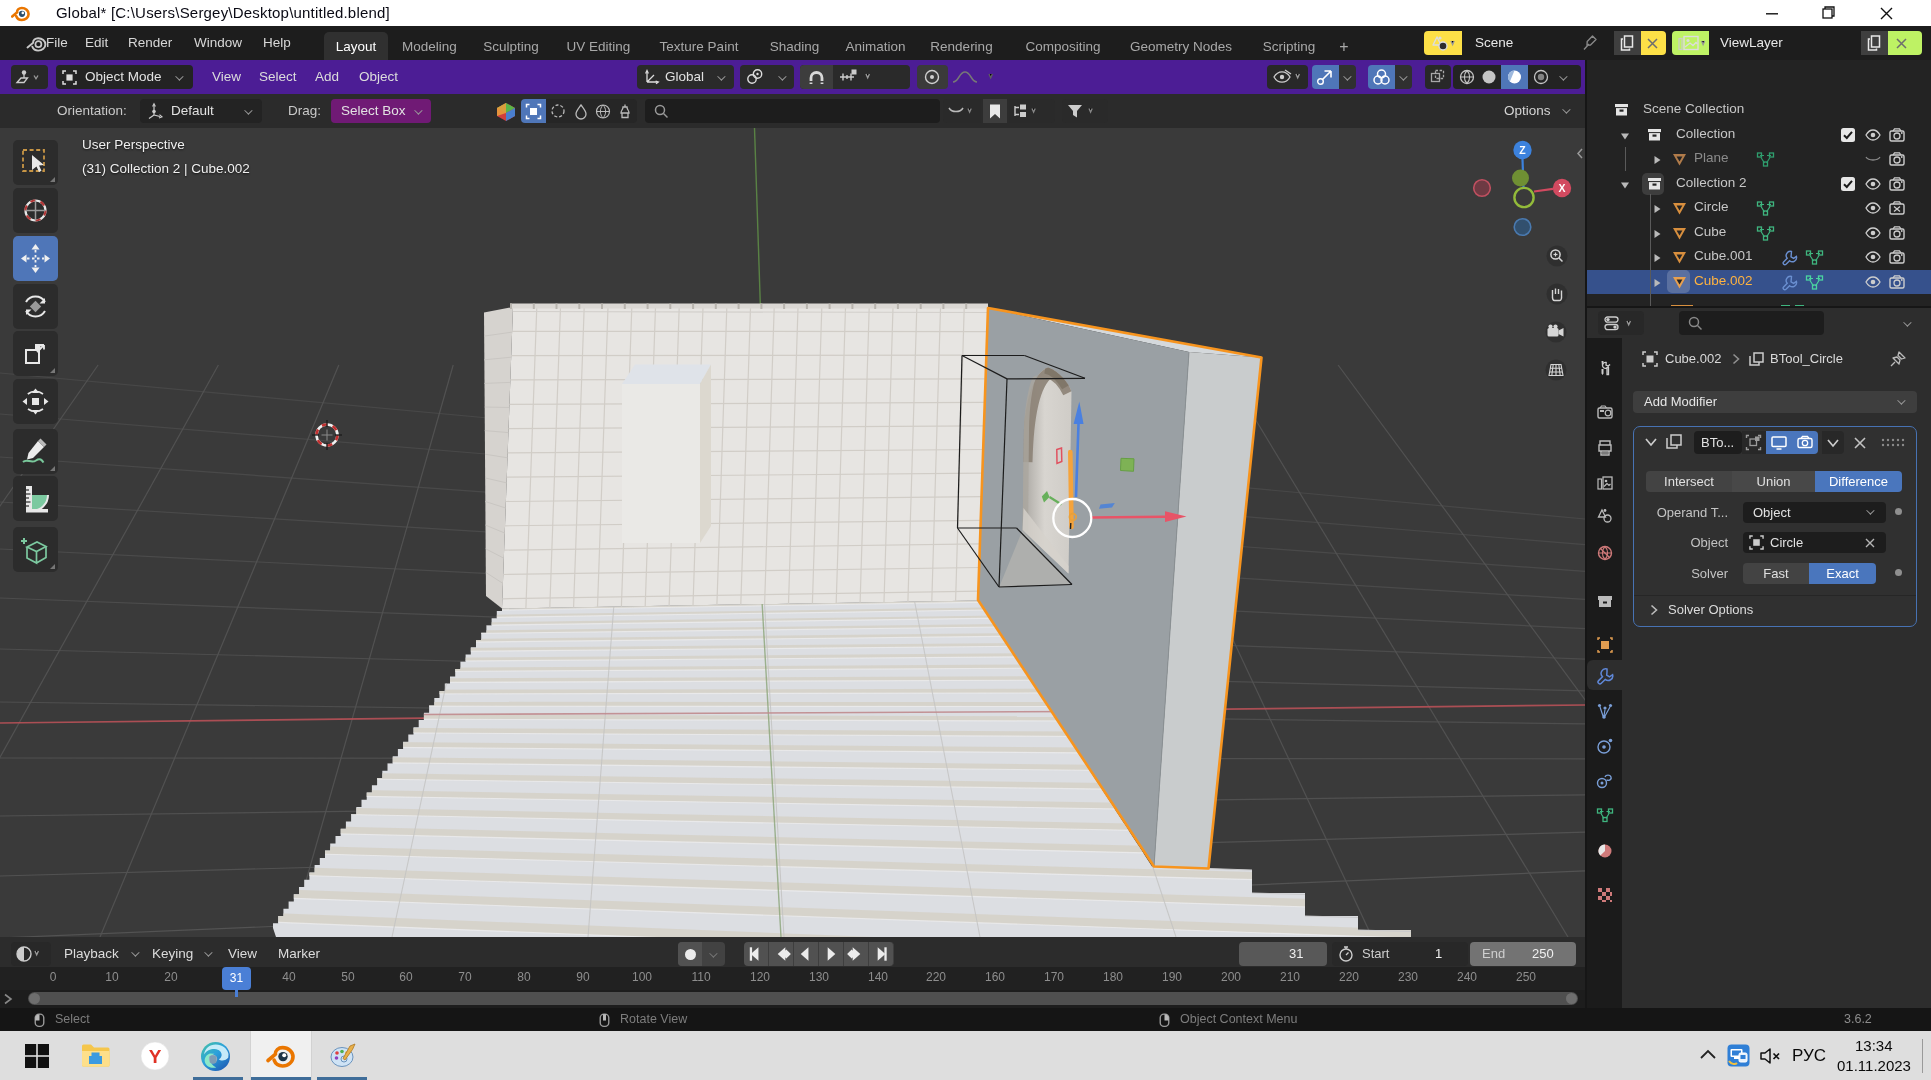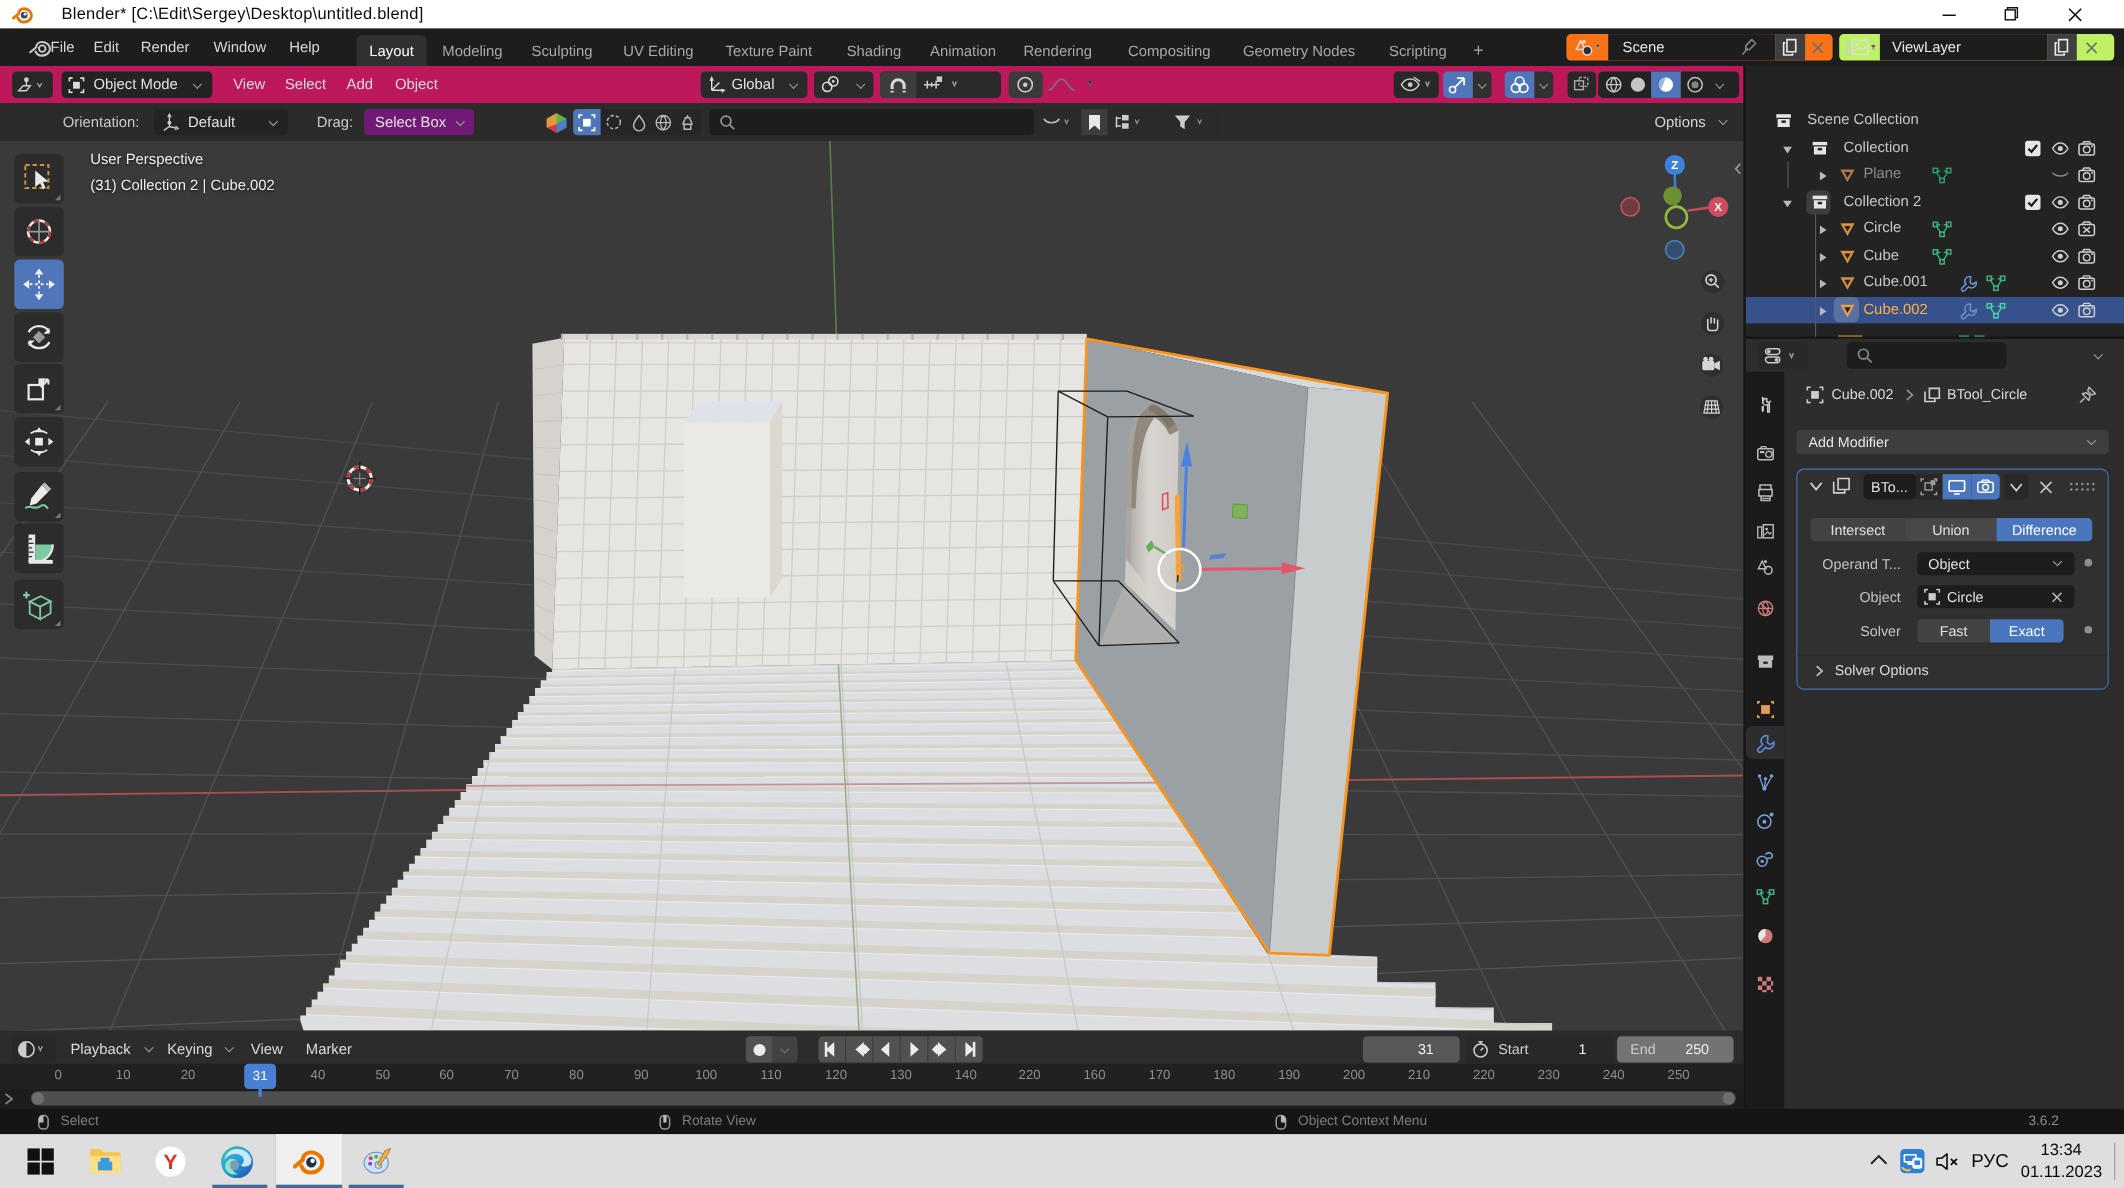--- a/index.html
+++ b/index.html
@@ -3,21 +3,21 @@
 *{margin:0;padding:0;box-sizing:border-box}
 html,body{width:1931px;height:1080px;overflow:hidden;background:#1d1d1d;
 font-family:"Liberation Sans",sans-serif;-webkit-font-smoothing:antialiased}
 .abs{position:absolute}
 #titlebar{position:absolute;left:0;top:0;width:1931px;height:26px;background:#fff;color:#0a0a14;font-size:15px}
 #topbar{position:absolute;left:0;top:26px;width:1931px;height:34px;background:#1d1d1d;color:#d2d2d2}
 .menu{position:absolute;top:0;height:34px;line-height:34px;font-size:13.5px;color:#d8d8d8}
 .tab{position:absolute;top:7px;height:27px;line-height:27px;font-size:13.5px;color:#a8a8a8;text-align:center}
 .tab.act{background:#303030;color:#fff;border-radius:5px 5px 0 0;top:6px;height:28px;line-height:29px}
 .ch{display:inline-block;width:6px;height:6px;border-right:1.5px solid #9a9a9a;border-bottom:1.5px solid #9a9a9a;transform:rotate(45deg) translateY(-2px)}
-#hdr1{position:absolute;left:0;top:60px;width:1585px;height:34px;background:#be185d}
+#hdr1{position:absolute;left:0;top:60px;width:1585px;height:34px;background:#4c1d95}
 #hdr2{position:absolute;left:0;top:94px;width:1585px;height:34px;background:#2b2b2b}
 .hlbl{position:absolute;font-size:13.5px;color:#dcdcdc;line-height:34px;height:34px}
 .wdg{position:absolute;background:#282828;border-radius:4px;color:#e2e2e2;font-size:13px}
 #viewport{position:absolute;left:0;top:128px;width:1585px;height:809px;background:#3a3a3a}
 .vptxt{position:absolute;color:#f0f0f0;font-size:13.5px;text-shadow:0 1px 2px rgba(0,0,0,.7)}
 #outliner{position:absolute;left:1587px;top:60px;width:344px;height:246px;background:#232323}
 #outhdr{position:absolute;left:1587px;top:60px;width:344px;height:34px;background:#2b2b2b}
 #props{position:absolute;left:1587px;top:308px;width:344px;height:700px;background:#2d2d2d}
 #ptabs{position:absolute;left:1587px;top:338px;width:35px;height:670px;background:#1b1b1b}
 #timeline{position:absolute;left:0;top:937px;width:1585px;height:71px;background:#2c2c2c}
@@ -30,21 +30,21 @@
 .seg{position:absolute;font-size:13px;color:#e0e0e0;text-align:center;background:#434343}
 .segblue{background:#4a76bd;color:#fff}
 .plbl{position:absolute;font-size:13px;color:#c3c3c3;text-align:right}
 </style></head><body>
 <div id="titlebar">
  <svg class="abs" style="left:11px;top:4px" width="19" height="19" viewBox="0 0 19 19">
   <path d="M6.2 8.3 1.2 12.5 M6 8.5 C6 5.8 8 4 10.8 4 C14.6 4 17.6 6.7 17.6 10 C17.6 13.3 14.6 16 10.8 16 C8.2 16 6.1 14.5 5.3 12.3" fill="none" stroke="#ea7600" stroke-width="2.6" stroke-linecap="round"></path>
   <circle cx="11" cy="9.8" r="3.1" fill="#2a4f6e"></circle>
       <circle cx="11.8" cy="8.9" r="1.3" fill="#fff"></circle>
  </svg>
- <span class="abs" style="left:56px;top:4px;letter-spacing:.2px">Blender* [C:\Edit\Sergey\Desktop\untitled.blend]</span>
+ <span class="abs" style="left:56px;top:4px;letter-spacing:.2px">Global* [C:\Users\Sergey\Desktop\untitled.blend]</span>
  <svg class="abs" style="left:1755px;top:0" width="150" height="26" viewBox="0 0 150 26">
   <line x1="11" y1="13.8" x2="23" y2="13.8" stroke="#111" stroke-width="1.4"></line>
   <rect x="68" y="9" width="9" height="9" fill="none" stroke="#111" stroke-width="1.3"></rect>
   <path d="M70 9 V7 H79 V16 H77" fill="none" stroke="#111" stroke-width="1.3"></path>
   <path d="M126 8 L137 19 M137 8 L126 19" stroke="#111" stroke-width="1.4"></path>
  </svg>
 </div>
 <div id="topbar">
  <svg class="abs" style="left:26px;top:8px" width="23" height="20" viewBox="0 0 23 20">
   <path d="M7.2 8.7 1.5 13.5 M7 9 C7 6.2 9.2 4.2 12.2 4.2 C16.2 4.2 19.4 7 19.4 10.4 C19.4 13.8 16.2 16.6 12.2 16.6 C9.4 16.6 7.2 15 6.3 12.7" fill="none" stroke="#c9c9c9" stroke-width="1.9" stroke-linecap="round"></path>
@@ -60,21 +60,21 @@
  <span class="tab" style="left:479px;width:64px">Sculpting</span>
  <span class="tab" style="left:562px;width:73px">UV Editing</span>
  <span class="tab" style="left:653px;width:92px">Texture Paint</span>
  <span class="tab" style="left:766px;width:57px">Shading</span>
  <span class="tab" style="left:839px;width:73px">Animation</span>
  <span class="tab" style="left:922px;width:79px">Rendering</span>
  <span class="tab" style="left:1019px;width:88px">Compositing</span>
  <span class="tab" style="left:1124px;width:114px">Geometry Nodes</span>
  <span class="tab" style="left:1258px;width:62px">Scripting</span>
  <span class="tab" style="left:1334px;width:20px;font-size:16px">+</span>
- <div class="abs" style="left:1424px;top:5px;width:242px;height:24px;background:#f97316;border-radius:4px">
+ <div class="abs" style="left:1424px;top:5px;width:242px;height:24px;background:#fde047;border-radius:4px">
    <svg class="abs" style="left:6px;top:3px" width="26" height="18" viewBox="0 0 26 18">
     <path d="M7 3 L11 11 H3 Z" fill="none" stroke="#ddd" stroke-width="1.4" stroke-linejoin="round"></path>
     <circle cx="13" cy="12" r="4" fill="#2d2d2d" stroke="#ddd" stroke-width="1.4"></circle>
     <circle cx="10" cy="4" r="1.6" fill="#ddd"></circle>
     <path d="M21 7 L22.6 10.6 L24.2 7" stroke="#999" stroke-width="1.3"></path>
    </svg>
    <div class="abs fld" style="left:38px;top:0;width:152px;height:24px;border-radius:0">
      <span class="abs" style="left:13px;top:4px;font-size:13.5px;color:#e8e8e8">Scene</span>
      <svg class="abs" style="left:118px;top:3px" width="22" height="18" viewBox="0 0 22 18">
           <path d="M12.5 2 L16 5.5 L10.5 11 L7 11.2 L7.2 7.5 Z M9 10 L4 15.5" fill="none" stroke="#888" stroke-width="1.4" stroke-linejoin="round"></path>

